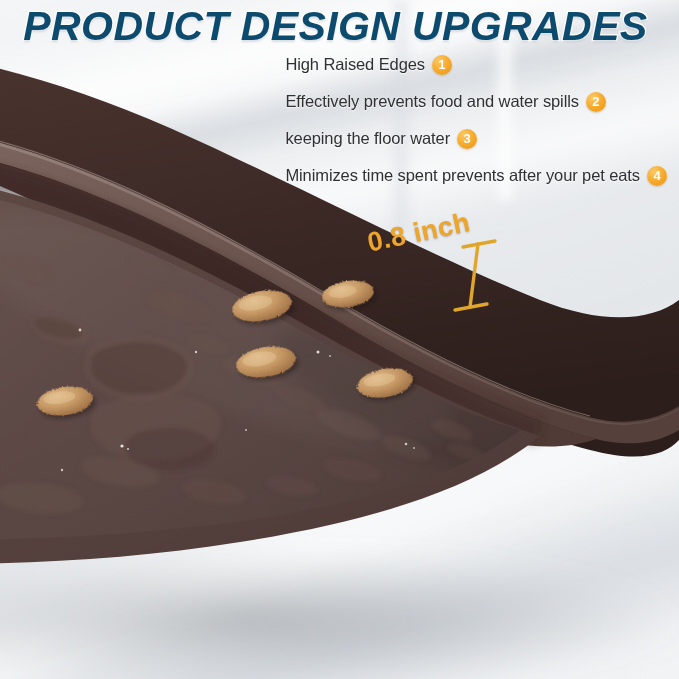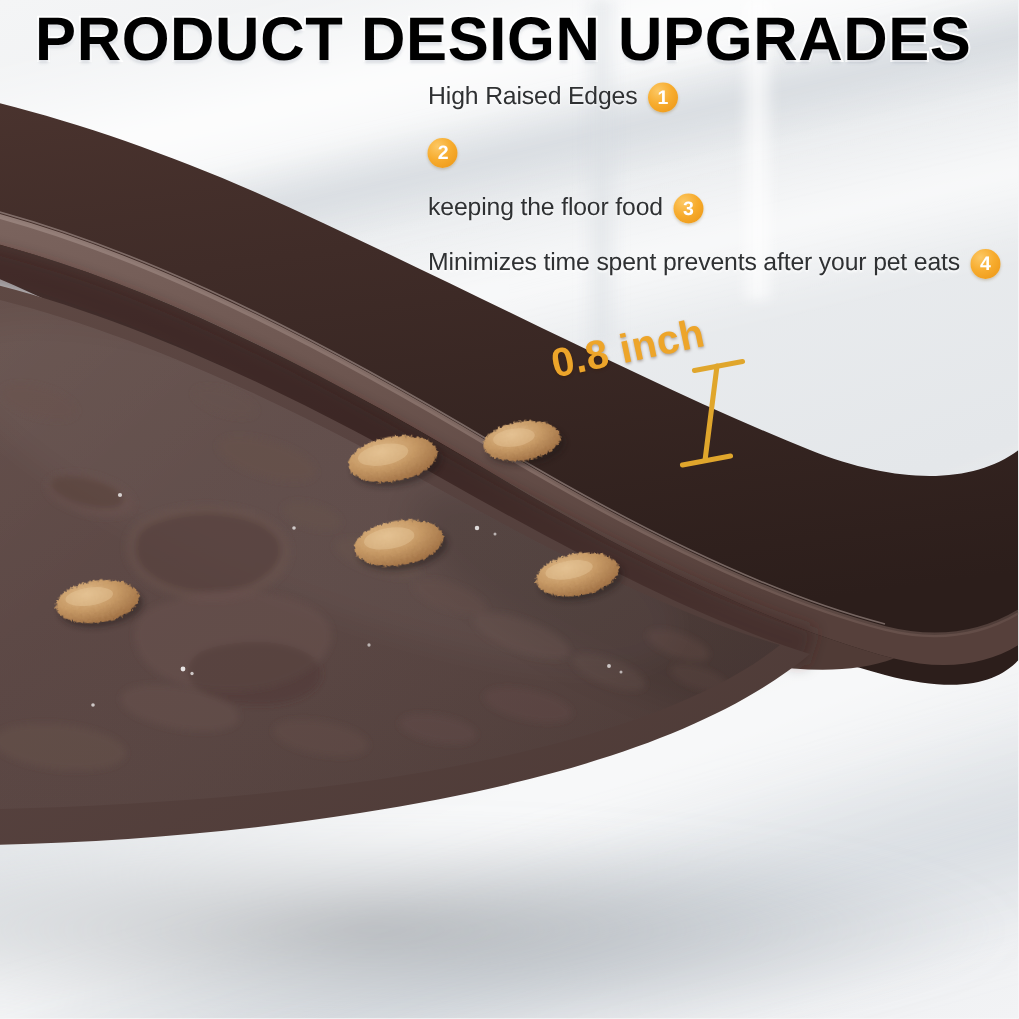--- a/index.html
+++ b/index.html
@@ -75,22 +75,23 @@
 
   
   .headline {
     position: absolute;
     left: 0;
     right: 8px;
     top: 4px;
     text-align: center;
     font-size: 41px;
     font-weight: bold;
+    font-style: italic;
     letter-spacing: 0.4px;
-    color: #000000;
+    color: #0c4a6e;
     -webkit-text-stroke: 2.6px #ffffff;
     paint-order: stroke fill;
     white-space: nowrap;
     line-height: 1.12;
     text-shadow: 0 2px 2px rgba(140,150,165,0.30);
   }
 
   
   .features {
     position: absolute;
@@ -398,24 +399,25 @@
   <div class="dim-label">0.8 inch</div>
 
   <div class="headline">PRODUCT DESIGN UPGRADES</div>
 
   <div class="features">
     <div class="feature-row">
       <span class="feature-text">High Raised Edges</span>
       <span class="badge">1</span>
     </div>
     <div class="feature-row">
+      <span class="feature-text">Effectively prevents food and water spills</span>
       <span class="badge">2</span>
     </div>
     <div class="feature-row">
-      <span class="feature-text">keeping the floor food</span>
+      <span class="feature-text">keeping the floor water</span>
       <span class="badge">3</span>
     </div>
     <div class="feature-row">
       <span class="feature-text">Minimizes time spent prevents after your pet eats</span>
       <span class="badge">4</span>
     </div>
   </div>
 
 </div>
 

